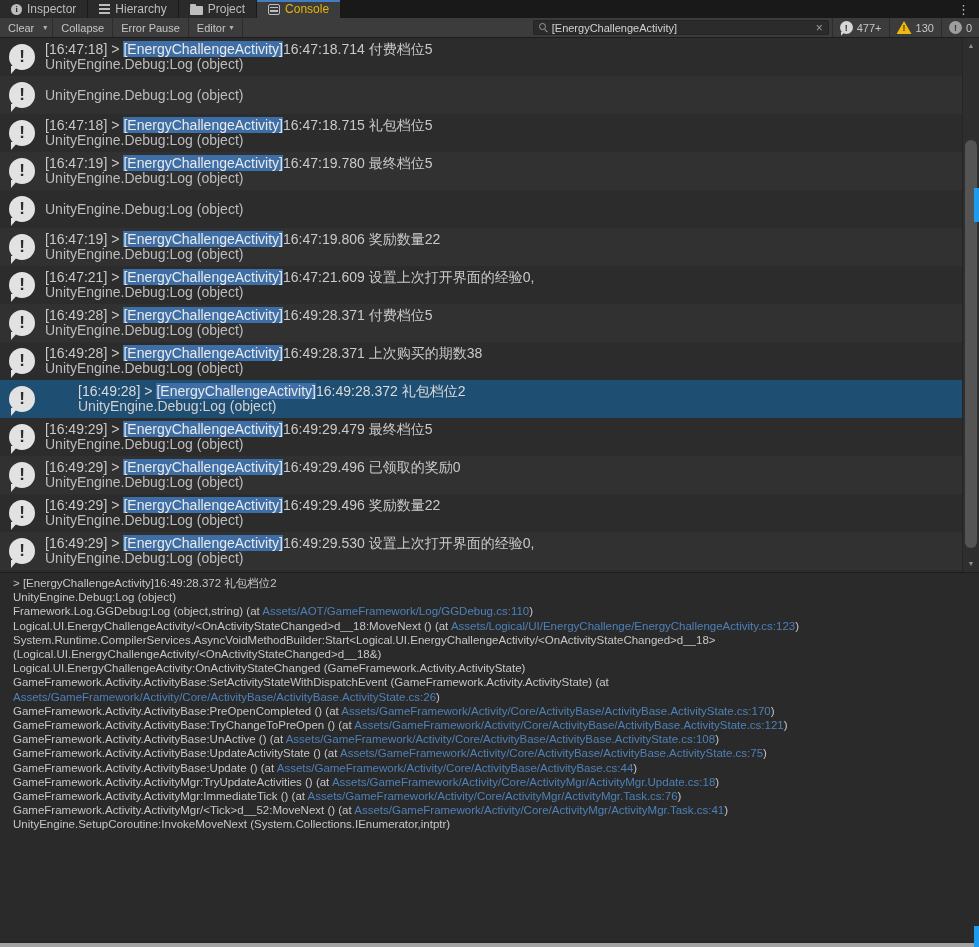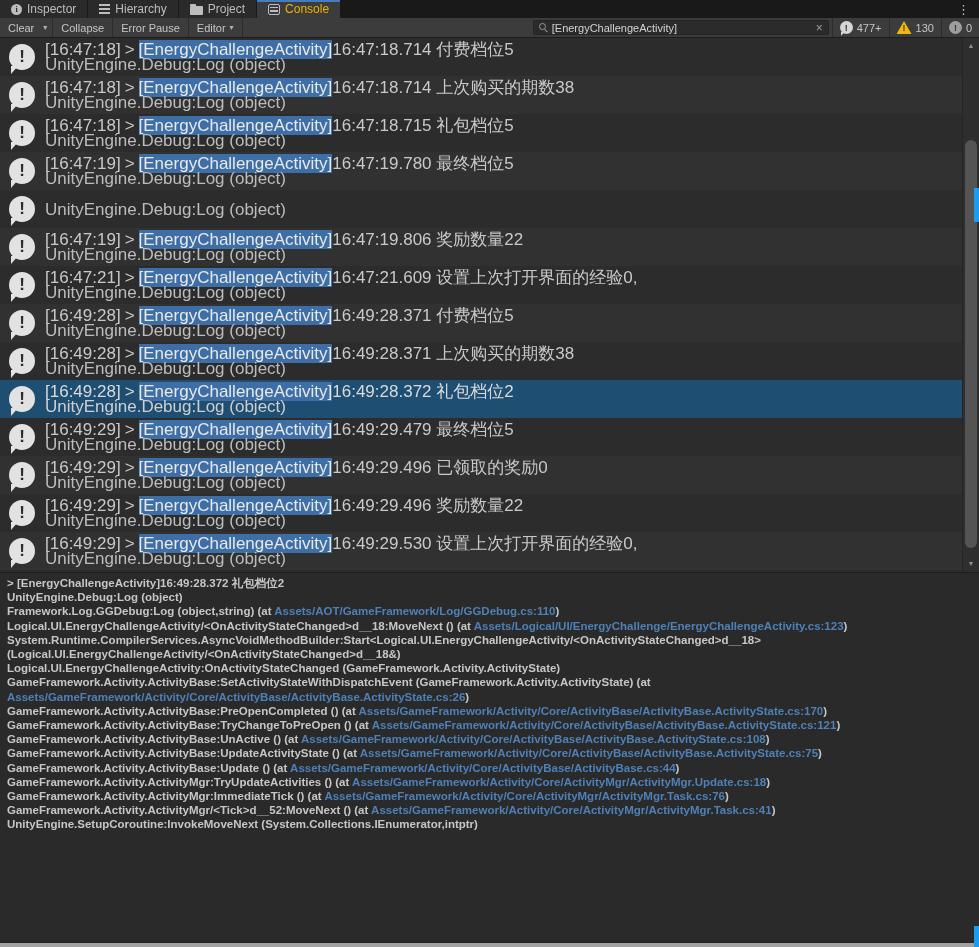--- a/index.html
+++ b/index.html
@@ -56,39 +56,39 @@
   
   .loglist{position:absolute;top:38px;left:0;width:962px;height:534px;overflow:hidden;background:#2c2c2c;}
   .row{height:38px;display:flex;align-items:center;gap:10px;padding-left:9px;}
   .row.odd{background:#2c2c2c;}
   .row.even{background:#313131;}
   .row.selected{background:#1f4e73;}
   .bubble{position:relative;width:26px;height:26px;border-radius:50%;background:#e2e2e2;color:#2d2d2d;
           font-weight:bold;font-size:17px;display:flex;align-items:center;justify-content:center;flex:none;}
   .bubble::after{content:"";position:absolute;left:2px;bottom:-4px;width:7px;height:8px;background:#e2e2e2;
                  clip-path:polygon(0 100%,0 0,100% 0);}
-  .rtext{display:flex;flex-direction:column;justify-content:center;font-size:17px;line-height:15px;color:#c9c9c9;white-space:nowrap;}
+  .rtext{display:flex;flex-direction:column;justify-content:center;font-size:14px;line-height:15px;color:#c9c9c9;white-space:nowrap;}
   .l1 .sep{margin:0 4px;}
   .chip{background:#3d6ea6;color:#e9e9e9;}
   .l2{color:#bcbcbc;}
-  .row.selected .rtext{color:#dadada;}
+  .row.selected .rtext{color:#dadada;margin-left:33px;}
   .row.selected .l2{color:#cfcfcf;}
 
   
   .vscroll{position:absolute;top:38px;right:0;width:17px;height:534px;background:#2e2e2e;border-left:1px solid #252525;}
   .sarrow{position:absolute;left:0;width:100%;text-align:center;color:#8f8f8f;font-size:7px;line-height:8px;}
   .sarrow.up{top:4px;}
   .sarrow.down{bottom:4px;}
   .vthumb{position:absolute;left:2px;top:102px;width:12px;height:408px;background:#545454;border-radius:6px;}
   .bluemark-scroll{position:absolute;right:0;top:188px;width:5px;height:34px;background:#1d9bf0;}
   .bluemark-corner{position:absolute;right:0;top:926px;width:5px;height:21px;background:#1d9bf0;}
 
   
   .detail{position:absolute;top:572px;left:0;width:979px;height:369px;background:#2a2a2a;border-top:1px solid #1e1e1e;
-          padding:3px 7px;font-size:11.5px;line-height:14.2px;color:#c6c6c6;overflow:hidden;font-weight:bold;}
+          padding:3px 13px;font-size:11.5px;line-height:14.2px;color:#c6c6c6;overflow:hidden;}
   .dline{white-space:nowrap;}
   .link{color:#4e80b8;}
 
   
   .bottombar{position:absolute;left:0;top:943px;width:974px;height:4px;background:#a2a2a2;}
 </style>
 </head>
 <body>
 
 <div id="window">
@@ -153,21 +153,20 @@
   <div class="row odd">
         <span class="bubble">!</span>
         <div class="rtext">
           <div class="l1"><span>[16:47:18]</span><span class="sep">&gt;</span><span class="chip">[EnergyChallengeActivity]</span><span>16:47:18.714 付费档位5</span></div>
           <div class="l2">UnityEngine.Debug:Log (object)</div>
         </div>
       </div>
       <div class="row even">
         <span class="bubble">!</span>
         <div class="rtext">
-          <div class="l1"><span>[16:47:18]</span><span class="sep">&gt;</span><span class="chip">[EnergyChallengeActivity]</span><span>16:47:18.714 上次购买的期数38</span></div>
           <div class="l2">UnityEngine.Debug:Log (object)</div>
         </div>
       </div>
       <div class="row odd">
         <span class="bubble">!</span>
         <div class="rtext">
           <div class="l1"><span>[16:47:18]</span><span class="sep">&gt;</span><span class="chip">[EnergyChallengeActivity]</span><span>16:47:18.715 礼包档位5</span></div>
           <div class="l2">UnityEngine.Debug:Log (object)</div>
         </div>
       </div>

